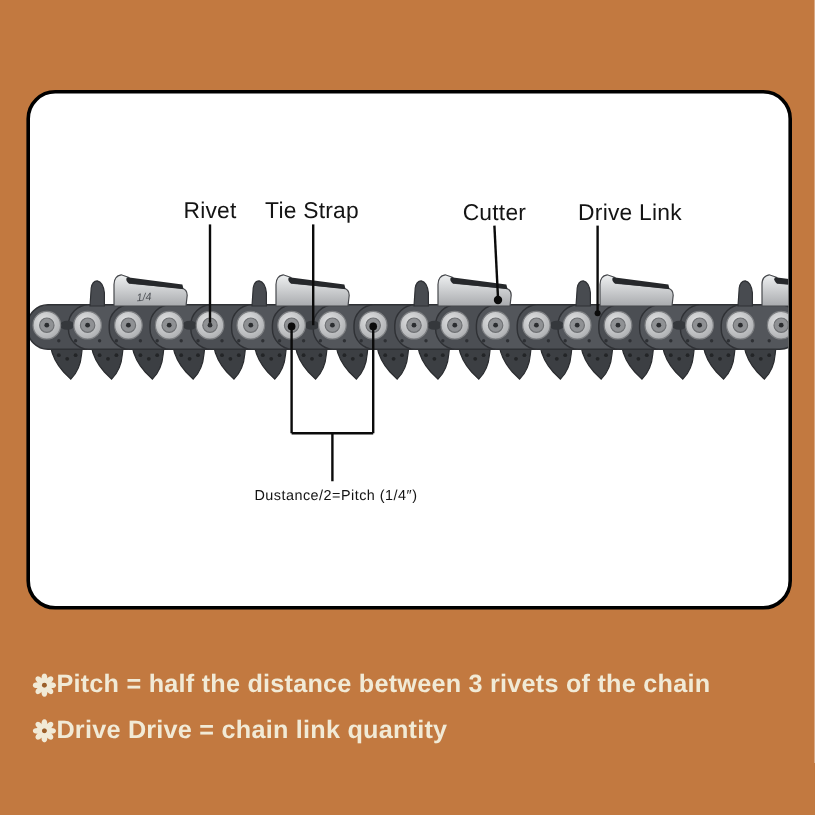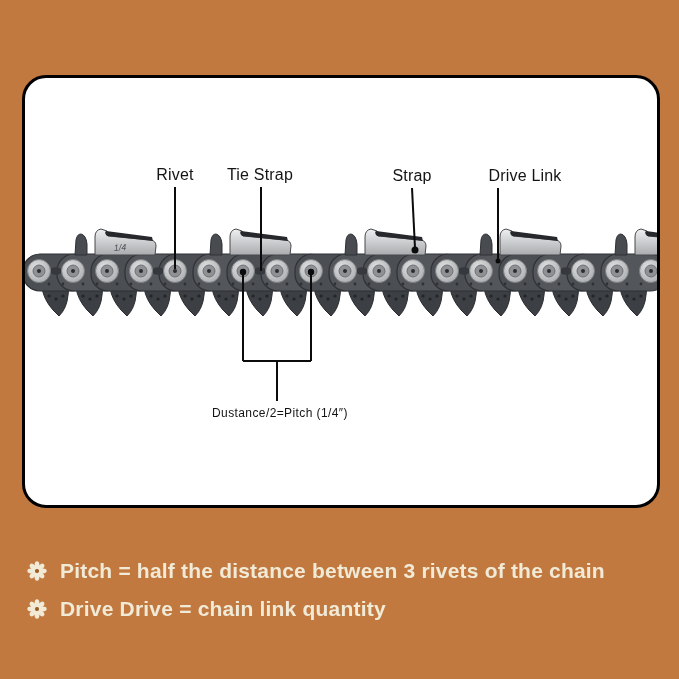--- a/index.html
+++ b/index.html
@@ -9,28 +9,28 @@
   }
   .card{
     position:absolute;left:22px;top:75px;width:638px;height:433px;
     background:#ffffff;border:3px solid #000;border-radius:24px;
     box-sizing:border-box;overflow:hidden;
   }
   .chain-svg{position:absolute;left:0px;top:137px;}
   .overlay{position:absolute;left:0;top:0;pointer-events:none;}
   .callout-label{
     position:absolute;transform:translateX(-50%);
-    font-size:16px;color:#141414;white-space:nowrap;letter-spacing:.2px;
+    font-size:19px;color:#141414;white-space:nowrap;letter-spacing:.2px;
   }
   .pitch-caption{
     position:absolute;left:212px;top:406px;
     font-size:12px;color:#141414;white-space:nowrap;letter-spacing:.4px;
   }
   .note-row{
-    position:absolute;left:27px;display:flex;align-items:center;gap:13px;text-align:center;
+    position:absolute;left:27px;display:flex;align-items:center;text-align:center;
   }
   .note-row .note-text{
     color:#f1ead6;font-weight:bold;font-size:21px;letter-spacing:.2px;white-space:nowrap;
   }
   .note-row.r1{top:559px;}
   .note-row.r2{top:597px;}
   .flower{display:block;}
 </style>
 </head>
 <body>
@@ -254,21 +254,21 @@
           <circle cx="592" cy="56" r="2" fill="#2b2d30"></circle>
           <circle cx="626" cy="56" r="11.5" fill="url(#rivG)" stroke="#7c7e81" stroke-width="1"></circle>
           <circle cx="626" cy="56" r="6" fill="#8f9194" stroke="#6e7073" stroke-width="1"></circle>
           <circle cx="626" cy="56" r="2" fill="#2b2d30"></circle>
         </g>
       </svg>
   </div>
 
   <div class="callout-label" style="left:175px;top:166px;">Rivet</div>
   <div class="callout-label" style="left:260px;top:166px;text-align:center;">Tie Strap</div>
-  <div class="callout-label" style="left:412px;top:167px;">Strap</div>
+  <div class="callout-label" style="left:412px;top:167px;">Cutter</div>
   <div class="callout-label" style="left:525px;top:167px;">Drive Link</div>
 
   <svg class="overlay" width="679" height="679">
     <g stroke="#0b0b0b" stroke-width="2" fill="none">
       <path d="M175 187 L175 269"></path>
       <path d="M261 187 L261 271"></path>
       <path d="M412 188 L415 248"></path>
       <path d="M498 188 L498 261"></path>
       <path d="M243 272 L243 361 M311 272 L311 361 M243 361 L311 361 M277 361 L277 401"></path>
     </g>

